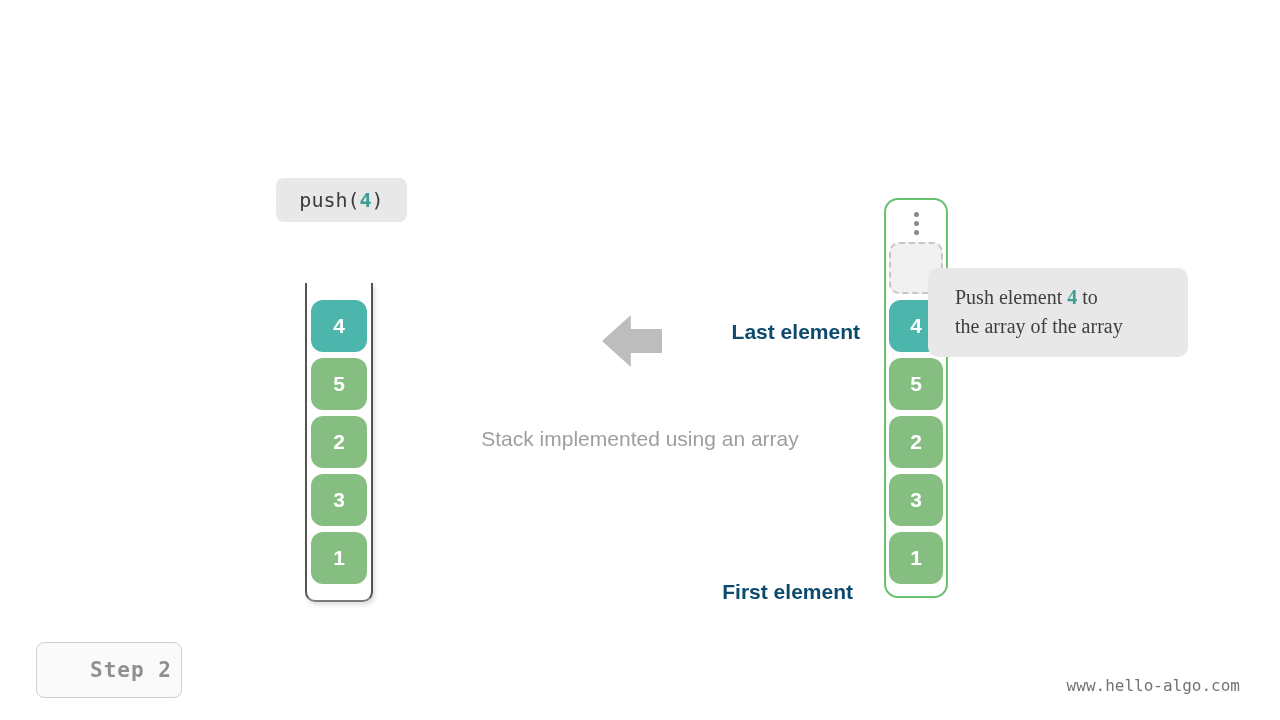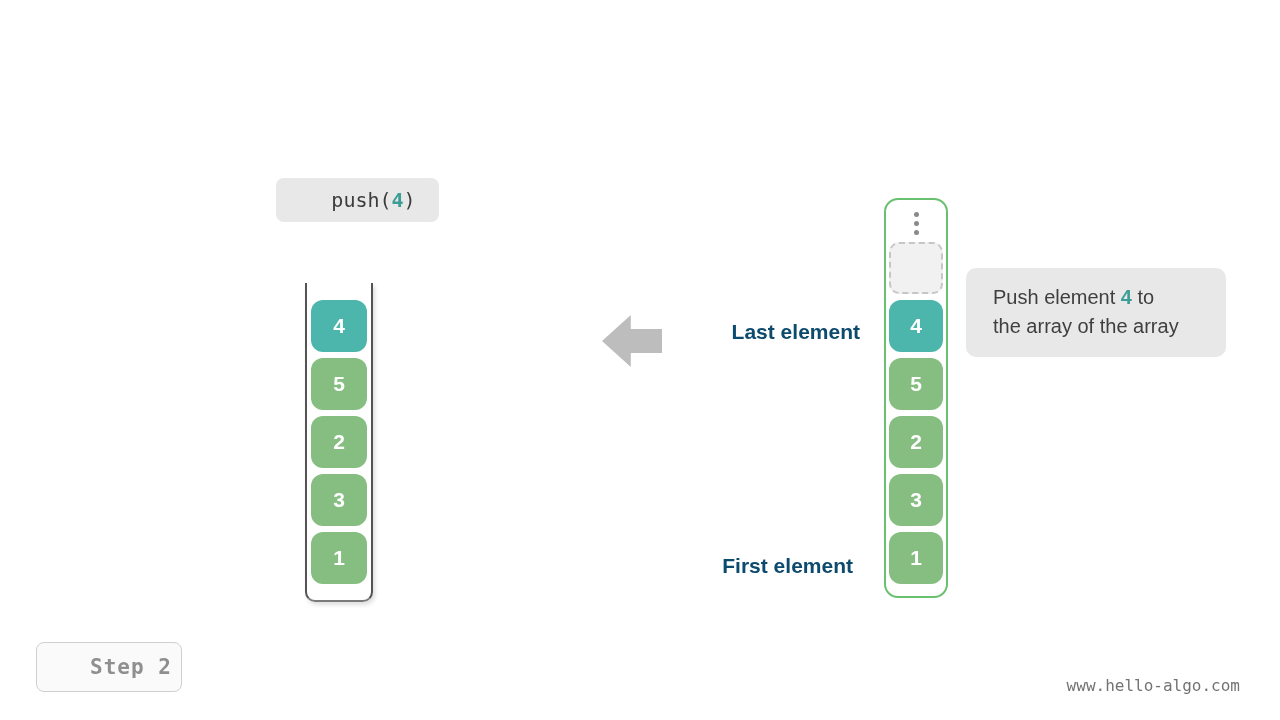--- a/index.html
+++ b/index.html
@@ -6,21 +6,21 @@
   .canvas {
     position:relative; width:1280px; height:720px; background:#ffffff;
     overflow:hidden; font-family:"Liberation Sans", sans-serif;
   }
 
   
   .push-call {
     position:absolute; left:276px; top:178px; width:131px; height:44px;
     background:#e8e8e8; border-radius:8px;
     display:flex; align-items:center; justify-content:center;
-    font-family:"DejaVu Sans Mono", monospace; font-size:20px; color:#3c3c3c;padding-left:32px;
+    font-family:"DejaVu Sans Mono", monospace; font-size:20px; color:#3c3c3c;
   }
   .hl-num { color:var(--teal_text); font-weight:bold; }
 
   
   .left-stack {
     position:absolute; left:305px; top:283px; width:68px; height:319px;
     box-sizing:border-box;
     border-left:2px solid #545454; border-right:2px solid #545454;
     border-bottom:2px solid #7a7a7a;
     border-radius:0 0 10px 10px;
@@ -57,35 +57,35 @@
 
   
   .arrow {
     position:absolute; left:602px; top:315px; width:60px; height:52px;
     background:#bdbdbd;
     clip-path:polygon(0 50%, 48% 0, 48% 27%, 100% 27%, 100% 73%, 48% 73%, 48% 100%);
   }
 
   .lbl { position:absolute; font-size:21px; font-weight:bold; color:#0c4a6e; white-space:nowrap; }
   .lbl-last  { left:620px; top:320px; width:240px; text-align:right; }
-  .lbl-first { left:613px; top:554px; width:240px; text-align:right; }
+  .lbl-first { left:613px; top:580px; width:240px; text-align:right; }
 
   .caption {
     position:absolute; left:440px; top:427px; width:400px; text-align:center;
     font-size:21px; color:#9e9e9e; white-space:nowrap;
   }
 
   .tooltip {
-    position:absolute; left:966px; top:268px; width:260px; height:89px;
+    position:absolute; left:928px; top:268px; width:260px; height:89px;
     box-sizing:border-box; background:#e8e8e8; border-radius:10px;
-    padding:15px 0 0 27px; font-size:20px; line-height:29px; color:#3f3f3f;
+    padding:15px 0 0 27px; font-size:20px; line-height:29px; color:#3f3f3f;font-family:Liberation Serif, serif;
   }
 
   .step-badge {
-    position:absolute; left:36px; top:642px; width:146px; height:50px;
+    position:absolute; left:36px; top:642px; width:146px; height:56px;
     box-sizing:border-box; background:#fafafa; border:1px solid #cfcfcf;
     border-radius:8px; display:flex; align-items:center; justify-content:center;
     font-family:"DejaVu Sans Mono", monospace; font-size:21px; font-weight:bold;
     color:#8f8f8f; letter-spacing:1px;padding-left:44px;
   }
 
   .watermark {
     position:absolute; right:40px; top:676px;
     font-family:"DejaVu Sans Mono", monospace; font-size:16px; color:#737373;
   }
@@ -105,20 +105,21 @@
     <div class="cell hl">4</div>
     <div class="cell">5</div>
     <div class="cell">2</div>
     <div class="cell">3</div>
     <div class="cell">1</div>
   </div>
 
   <div class="arrow"></div>
 
   <div class="lbl lbl-last">Last element</div>
+  <div class="caption">Stack implemented using an array</div>
   <div class="lbl lbl-first">First element</div>
 
   <div class="right-stack">
     <div class="dots">
         <i></i>
         <i></i>
         <i></i>
       </div>
     <div class="placeholder"></div>
     <div class="cell hl">4</div>

